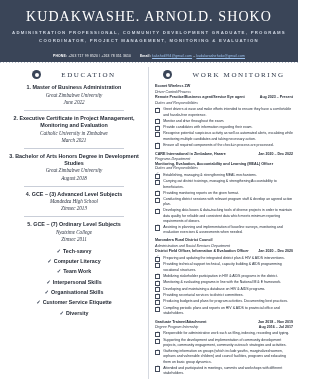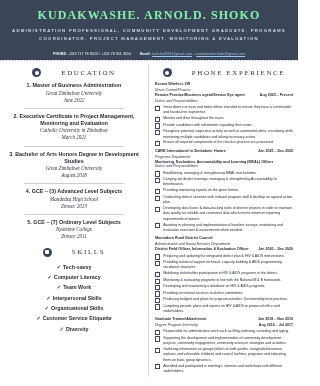--- a/index.html
+++ b/index.html
@@ -1,21 +1,21 @@
 <!DOCTYPE html>
 <html><head>
 <meta charset="utf-8">
 <style>
   html,body{margin:0;padding:0;}
   body{width:298px;height:386px;background:#ffffff;font-family:"Liberation Sans",sans-serif;overflow:hidden;}
   .page{width:298px;height:386px;position:relative;background:#fff;}
 
   
   .header{background:#3a4558;padding:9px 10px 7px;text-align:center;}
-  .name{font-family:"Liberation Serif",serif;color:#86efac;font-size:12px;letter-spacing:1.1px;font-weight:700;line-height:1.1;}
+  .name{font-family:"Liberation Serif",serif;color:#ffffff;font-size:14px;letter-spacing:1.1px;font-weight:400;line-height:1.1;}
   .subtitle{color:#cfd6e2;font-size:4.3px;letter-spacing:1.25px;line-height:1.75;margin-top:5px;font-weight:600;}
   .contact{background:#3a4558;color:#ffffff;font-size:3.4px;letter-spacing:.15px;text-align:center;padding:3px 0 4px;}
   .contact .lbl{font-weight:700;}
   .contact a{color:#9fc5f2;text-decoration:underline;}
   .dotline{height:1px;background:repeating-linear-gradient(to right,#b8bfcc 0 1px,transparent 1px 3px);}
 
   
   .body{display:flex;height:316px;}
   .col-left{width:148px;padding:4px 6px 0;box-sizing:border-box;text-align:center;}
   .divider{width:1px;background:#d5d9e0;margin-top:4px;}
@@ -107,44 +107,40 @@
         <div class="edu-date">Zimsec 2013</div>
       </div>
       <hr class="hr">
 
       <div class="edu-item">
         <div class="edu-title">5. GCE – (7) Ordinary Level Subjects</div>
         <div class="edu-school">Nyatsime College</div>
         <div class="edu-date">Zimsec 2011</div>
       </div>
 
-      <div class="sec-head" style="margin-top:7px;">
-        <span class="sec-ico sk"></span>
-        <span class="sec-title">SKILLS</span>
-      </div>
 
       <div class="skills">
         <div class="skill"><span class="ck">✓</span><span>Tech-savvy</span></div>
         <div class="skill"><span class="ck">✓</span><span>Computer Literacy</span></div>
         <div class="skill"><span class="ck">✓</span><span>Team Work</span></div>
         <div class="skill"><span class="ck">✓</span><span>Interpersonal Skills</span></div>
         <div class="skill"><span class="ck">✓</span><span>Organisational Skills</span></div>
         <div class="skill"><span class="ck">✓</span><span>Customer Service Etiquette</span></div>
         <div class="skill"><span class="ck">✓</span><span>Diversity</span></div>
       </div>
 
     </div>
 
     <div class="divider"></div>
 
     <div class="col-right">
 
       <div class="sec-head">
         <span class="sec-ico"></span>
-        <span class="sec-title">PHONE EXPERIENCE</span>
+        <span class="sec-title">WORK MONITORING</span>
       </div>
 
       <div>
         <div class="org">Econet Wireless ZW</div>
         <div class="dept">Driver Control/Process</div>
         <div class="jobline">
           <span class="role">Remote Practice/Business agent/Service Eye agent</span>
           <span class="dates">Aug 2023 – Present</span>
         </div>
         <div class="duty-head">Duties and Responsibilities</div>

